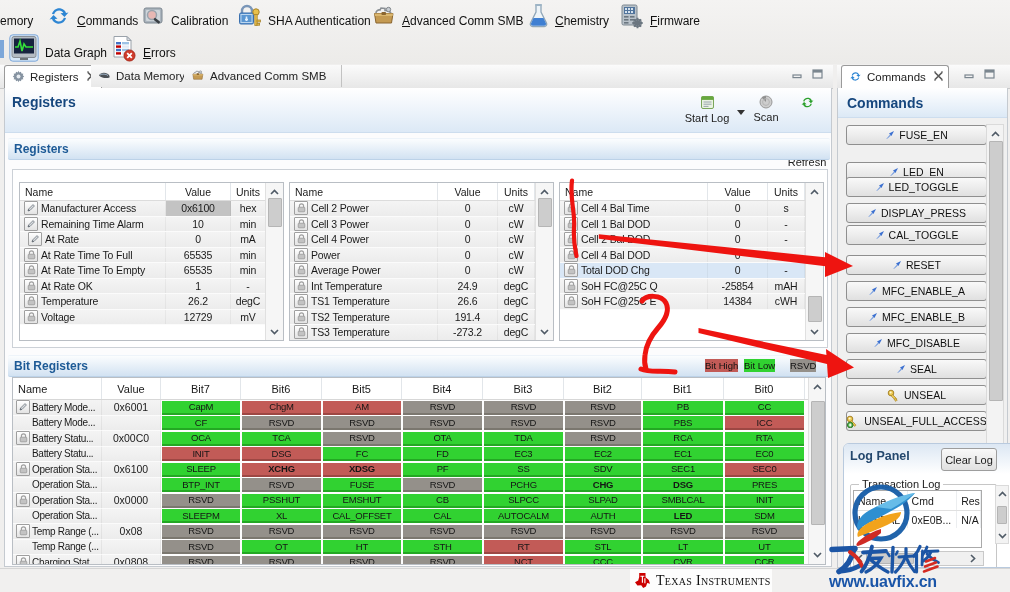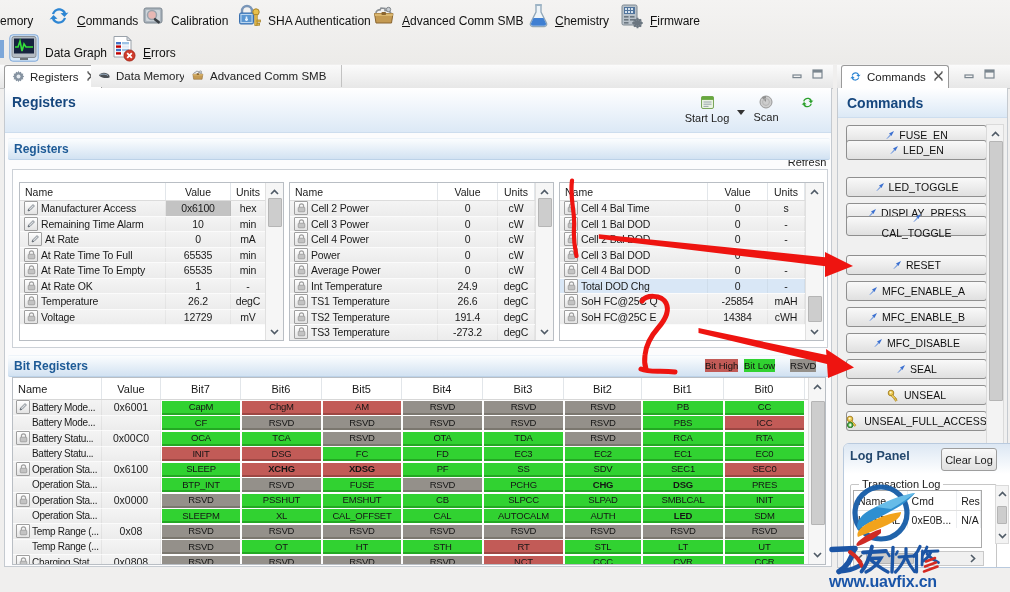--- a/index.html
+++ b/index.html
@@ -704,37 +704,20 @@
           </div>
         </div>
         <div class="rt-row">
           <div class="rt-name" style="width: 148px;">
             <span class="icon-box">
               <svg width="9" height="10" viewBox="0 0 9 10">
                 <path d="M2.4,4.5 L2.4,3 a2.1,2.1 0 0 1 4.2,0 L6.6,4.5" fill="none" stroke="#a0a0a0" stroke-width="1.1"></path>
                 <rect x="1.2" y="4.2" width="6.6" height="4.6" rx="0.8" fill="#c3c3c3" stroke="#909090" stroke-width="0.7"></rect>
               </svg>
             </span>
-            <span style="white-space: nowrap;">Cell 3 Bal DOD</span>
-          </div>
-          <div class="rt-val" style="width: 60px;">
-            <span>0</span>
-          </div>
-          <div class="rt-units" style="width: 37px;">
-            <span>-</span>
-          </div>
-        </div>
-        <div class="rt-row">
-          <div class="rt-name" style="width: 148px;">
-            <span class="icon-box">
-              <svg width="9" height="10" viewBox="0 0 9 10">
-                <path d="M2.4,4.5 L2.4,3 a2.1,2.1 0 0 1 4.2,0 L6.6,4.5" fill="none" stroke="#a0a0a0" stroke-width="1.1"></path>
-                <rect x="1.2" y="4.2" width="6.6" height="4.6" rx="0.8" fill="#c3c3c3" stroke="#909090" stroke-width="0.7"></rect>
-              </svg>
-            </span>
             <span style="white-space: nowrap;">Cell 4 Bal DOD</span>
           </div>
           <div class="rt-val" style="width: 60px;">
             <span>0</span>
           </div>
           <div class="rt-units" style="width: 37px;">
             <span>-</span>
           </div>
         </div>
         <div class="rt-row sel">
@@ -1065,21 +1048,21 @@
     <div id="cmd-buttons">
         <div class="cmd-btn" style="top: 37px;">
           <span style="display: inline-flex;">
             <svg width="10" height="10" viewBox="0 0 10 10">
               <path d="M9,1 L4,3.6 L6.4,6 Z" fill="#3a6fd0"></path>
               <path d="M5,4.6 L2,8 L1,9 L2.6,8.6 L6,5.6 Z" fill="#7aa0e0"></path>
             </svg>
           </span>
           <span>FUSE_EN</span>
         </div>
-        <div class="cmd-btn" style="top: 52px;">
+        <div class="cmd-btn" style="top: 74px;">
           <span style="display: inline-flex;">
             <svg width="10" height="10" viewBox="0 0 10 10">
               <path d="M9,1 L4,3.6 L6.4,6 Z" fill="#3a6fd0"></path>
               <path d="M5,4.6 L2,8 L1,9 L2.6,8.6 L6,5.6 Z" fill="#7aa0e0"></path>
             </svg>
           </span>
           <span>LED_EN</span>
         </div>
         <div class="cmd-btn" style="top: 89px;">
           <span style="display: inline-flex;">
@@ -1092,21 +1075,21 @@
         </div>
         <div class="cmd-btn" style="top: 115px;">
           <span style="display: inline-flex;">
             <svg width="10" height="10" viewBox="0 0 10 10">
               <path d="M9,1 L4,3.6 L6.4,6 Z" fill="#3a6fd0"></path>
               <path d="M5,4.6 L2,8 L1,9 L2.6,8.6 L6,5.6 Z" fill="#7aa0e0"></path>
             </svg>
           </span>
           <span>DISPLAY_PRESS</span>
         </div>
-        <div class="cmd-btn" style="top: 128px; flex-direction: column;">
+        <div class="cmd-btn" style="top: 137px;">
           <span style="display: inline-flex;">
             <svg width="10" height="10" viewBox="0 0 10 10">
               <path d="M9,1 L4,3.6 L6.4,6 Z" fill="#3a6fd0"></path>
               <path d="M5,4.6 L2,8 L1,9 L2.6,8.6 L6,5.6 Z" fill="#7aa0e0"></path>
             </svg>
           </span>
           <span>CAL_TOGGLE</span>
         </div>
         <div class="cmd-btn" style="top: 167px;">
           <span style="display: inline-flex;">
@@ -1232,20 +1215,30 @@
               <svg width="6" height="9" viewBox="0 0 6 9">
                 <path d="M1,1 L4.6,4.5 L1,8" fill="none" stroke="#4f5a66" stroke-width="1.6"></path>
               </svg>
             </div>
             <div class="sb-thumb" style="left:12px;top:1px;width:46px;height:9px;"></div>
           </div>
       </div>
     </div>
   </div>
 
+  <div id="statusbar" class="abs">
+    <div id="ti-patch"></div>
+    <div id="ti-brand">
+      <svg width="17" height="17" viewBox="0 0 17 17">
+        <path d="M5.2,1 L11.5,1 L11.5,5.2 L14.8,8.1 L16,11.8 L13.2,11 L12,14.6 L9.2,16 L7.2,13.2 L3.4,13.5 L1,10.2 L4.2,8.6 L5.2,5 Z" fill="#cc0000"></path>
+        <path d="M6.4,4.2 L10.4,4.2 M8.4,4.2 L8.4,10.8 M10.9,6.3 L10.9,11.2" stroke="#fff" stroke-width="1.1" fill="none"></path>
+      </svg>
+      <span id="ti-text">Texas Instruments</span>
+    </div>
+  </div>
 
   <svg id="watermark" class="abs" viewBox="0 0 1010 592">
 
     <g>
       <circle cx="881" cy="513" r="26" fill="none" stroke="#1a5fa8" stroke-width="5.2" opacity="0.97"></circle>
       <path d="M915,493 C898,497 874,506 864,514 C857,520 856,527 858,530 C864,525 880,517 893,510 C903,505 911,498 915,493 Z" fill="#2e8fd0"></path>
       <path d="M915,493 C905,494 888,500 876,507 L891,509 C900,504 910,497 915,493 Z" fill="#67bce8"></path>
       <path d="M901,512 C886,514 869,521 861,528 C857,532 857,535 858,537 C868,533 887,526 896,520 C900,517 901,514 901,512 Z" fill="#f2a31c"></path>
       <path d="M881,529 C871,532 861,538 857,543 C856,545 856,546 858,546 C867,543 877,537 881,533 Z" fill="#cf2b24"></path>
     </g>

